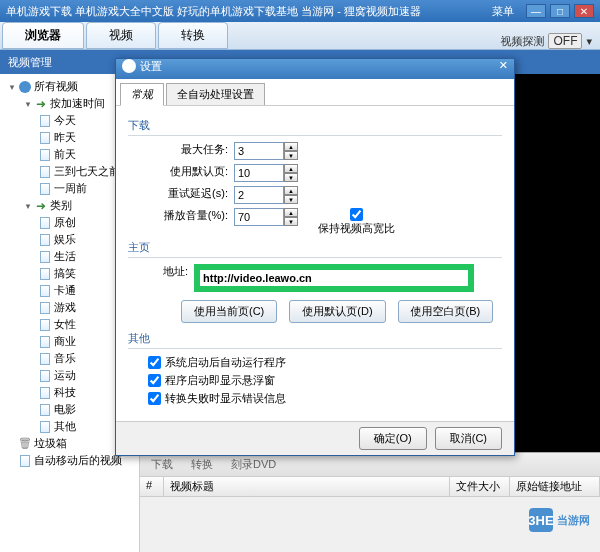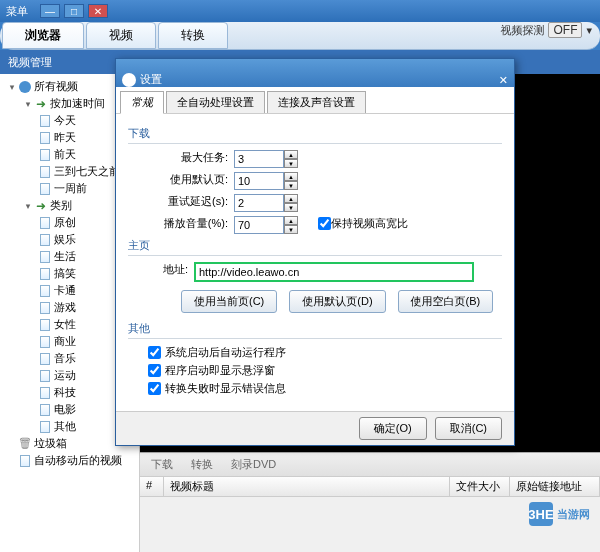--- a/index.html
+++ b/index.html
@@ -7,21 +7,21 @@
 
 
 .main-window { width: 600px; height: 552px; display: flex; flex-direction: column; background: #3b7fc7; }
 .titlebar { height: 22px; background: linear-gradient(#4a8bd0, #2d6fb8); display: flex; align-items: center; padding: 0 6px; color: #fff; font-size: 11px; }
 .titlebar-text { flex: 1; white-space: nowrap; overflow: hidden; }
 .titlebar-menu { margin-right: 12px; }
 .win-controls { display: flex; gap: 4px; }
 .win-btn { width: 20px; height: 14px; background: #5a9bd8; border: 1px solid #2a5fa0; display: flex; align-items: center; justify-content: center; cursor: pointer; font-size: 10px; color: #fff; }
 .win-btn.close { background: #d05050; }
 
-.toolbar-row { height: 28px; background: linear-gradient(#e8f0f8, #d0e0f0); display: flex; align-items: flex-start; border-bottom: 1px solid #9ab8d8; border-radius: 13px; }
+.toolbar-row { height: 28px; background: linear-gradient(#e8f0f8, #d0e0f0); display: flex; align-items: flex-end; border-bottom: 1px solid #9ab8d8; }
 .main-tab { padding: 4px 22px; border: 1px solid #9ab8d8; background: linear-gradient(#f8fcff, #e0ecf8); margin-left: 2px; border-radius: 4px 4px 0 0; cursor: pointer; font-size: 12px; }
 .main-tab.active { background: linear-gradient(#fff, #f0f6fc); font-weight: bold; }
 .spacer { flex: 1; }
 .video-detect { display: flex; align-items: center; gap: 4px; margin-right: 8px; color: #333; }
 .off-badge { background: #eee; border: 1px solid #999; padding: 0 4px; font-size: 12px; border-radius: 2px; }
 
 .sub-toolbar { height: 24px; background: #3771b8; display: flex; align-items: center; padding: 0 8px; color: #fff; }
 
 .main-body { flex: 1; display: flex; background: #fff; }
 .sidebar { width: 140px; background: #fff; border-right: 1px solid #ccc; overflow: auto; padding: 4px 2px; }
@@ -38,50 +38,51 @@
 
 .content-area { flex: 1; background: #000; position: relative; }
 .bottom-pane { position: absolute; bottom: 0; left: 0; right: 0; height: 100px; background: #f0f0f0; border-top: 1px solid #aaa; }
 .bottom-toolbar { height: 24px; background: linear-gradient(#f0f0f0,#e0e0e0); border-bottom: 1px solid #ccc; display: flex; align-items: center; gap: 8px; padding: 0 6px; color: #666; }
 .bottom-toolbar span { border: 1px solid transparent; padding: 1px 4px; }
 .table-header { height: 20px; background: linear-gradient(#fdfdfd,#e8e8e8); border-bottom: 1px solid #ccc; display: flex; }
 .th { border-right: 1px solid #ccc; padding: 2px 6px; font-size: 11px; }
 
 
 .dialog { position: absolute; left: 115px; top: 58px; width: 400px; background: #f4f4f4; border: 1px solid #2a5f9e; box-shadow: 2px 2px 8px rgba(0,0,0,0.4); z-index: 100; }
-.dlg-title { height: 28px; background: linear-gradient(#5a9bd8, #3a7bc0); display: flex; align-items: flex-end; padding: 0 6px; color: #fff; }
+.dlg-title { height: 20px; background: linear-gradient(#5a9bd8, #3a7bc0); display: flex; align-items: flex-start; padding: 0 6px; color: #fff; }
 .dlg-title .ico { width: 14px; height: 14px; background: #fff; border-radius: 50%; margin-right: 4px; }
 .dlg-title-text { flex: 1; }
 .dlg-tabs { display: flex; background: #fff; border-bottom: 1px solid #ccc; padding-top: 4px; padding-left: 4px; }
 .dlg-tab { padding: 3px 10px; border: 1px solid #aaa; border-bottom: none; background: #f0f0f0; margin-right: 2px; cursor: pointer; font-size: 11px; }
 .dlg-tab.active { background: #fff; border-bottom: 1px solid #fff; margin-bottom: -1px; font-style: italic; }
 .dlg-body { background: #fff; padding: 8px 12px 12px 12px; }
 .section-title { color: #2a5f9e; font-size: 11px; margin: 4px 0 6px 0; border-bottom: 1px solid #d0d8e0; padding-bottom: 2px; }
 .form-row { display: flex; align-items: flex-start; margin: 4px 0 4px 20px; }
 .form-row label { width: 80px; text-align: right; margin-right: 6px; }
 .spinner { display: flex; align-items: center; }
 .spinner input { width: 50px; height: 18px; border: 1px solid #7a9ac0; padding: 0 3px; }
 .spinner .spin-btns { display: flex; flex-direction: column; }
 .spinner .spin-btns button { width: 14px; height: 9px; font-size: 6px; border: 1px solid #888; background: linear-gradient(#fff,#ddd); padding: 0; line-height: 6px; cursor: pointer; }
 .checkbox-row { display: flex; align-items: center; margin: 3px 0 3px 20px; }
 .checkbox-row input { margin-right: 4px; }
-.url-input { width: 280px; height: 18px; border: 2px solid #22c55e; padding: 8px 3px; }
+.url-input { width: 280px; height: 18px; border: 6px solid #22c55e; padding: 8px 3px; font-weight: bold; }
 .btn-row { display: flex; gap: 12px; margin: 8px 0 8px 20px; padding-left: 33px; }
 .hp-btn { padding: 3px 12px; background: linear-gradient(#fdfdfd,#e0e8f0); border: 1px solid #8aa8c8; border-radius: 3px; cursor: pointer; font-size: 11px; }
 .dlg-footer { height: 34px; background: #f0f0f0; border-top: 1px solid #ccc; display: flex; justify-content: flex-end; align-items: center; gap: 8px; padding: 0 12px; }
 .dlg-btn { padding: 3px 14px; background: linear-gradient(#fdfdfd,#e4e4e4); border: 1px solid #888; border-radius: 3px; cursor: pointer; }
 
-.watermark { position: absolute; right: 10px; bottom: 26px; font-size: 15px; color: #4a90d0; font-weight: bold; display: flex; align-items: center; gap: 4px; z-index: 200; }
+.watermark { position: absolute; right: 10px; bottom: 20px; font-size: 15px; color: #4a90d0; font-weight: bold; display: flex; align-items: center; gap: 4px; z-index: 200; }
 .watermark .wm-ico { width: 24px; height: 24px; background: #4a90d0; border-radius: 4px; color: #fff; display: flex; align-items: center; justify-content: center; font-size: 13px; }
 </style>
 </head>
 <body>
 
 <div class="main-window">
   <div class="titlebar">
+    <span class="titlebar-text">单机游戏下载 单机游戏大全中文版 好玩的单机游戏下载基地 当游网 - 狸窝视频加速器</span>
     <span class="titlebar-menu">菜单</span>
     <div class="win-controls">
       <div class="win-btn">—</div>
       <div class="win-btn">□</div>
       <div class="win-btn close">✕</div>
     </div>
   </div>
 
   <div class="toolbar-row">
     <div class="main-tab active">浏览器</div>
@@ -260,21 +261,20 @@
 
 <div class="dialog">
   <div class="dlg-title">
     <span class="ico"></span>
     <span class="dlg-title-text">设置</span>
     <span style="cursor:pointer">✕</span>
   </div>
   <div class="dlg-tabs">
     <div class="dlg-tab active">常规</div>
     <div class="dlg-tab">全自动处理设置</div>
-    <div class="dlg-tab">连接及声音设置</div>
   </div>
   <div class="dlg-body">
     <div class="section-title">下载</div>
     <div class="form-row">
       <label>最大任务:</label>
       <div class="spinner">
         <input value="3" style="">
         <div class="spin-btns">
             <button>▲</button>
             <button>▼</button>
@@ -304,21 +304,21 @@
 
     <div class="form-row">
       <label>播放音量(%):</label>
       <div class="spinner">
         <input value="70" style="">
         <div class="spin-btns">
             <button>▲</button>
             <button>▼</button>
           </div>
       </div>
-      <div style="margin-left:20px; display:flex; align-items:center;">
+      <div style="margin-left:20px; display:flex; align-items:center;flex-direction:column;">
         <input type="checkbox" checked="" style="">
         <span>保持视频高宽比</span>
       </div>
     </div>
 
     <div class="section-title">主页</div>
     <div class="form-row">
       <label style="width:40px">地址:</label>
       <input class="url-input" value="http://video.leawo.cn" style="">
     </div>

